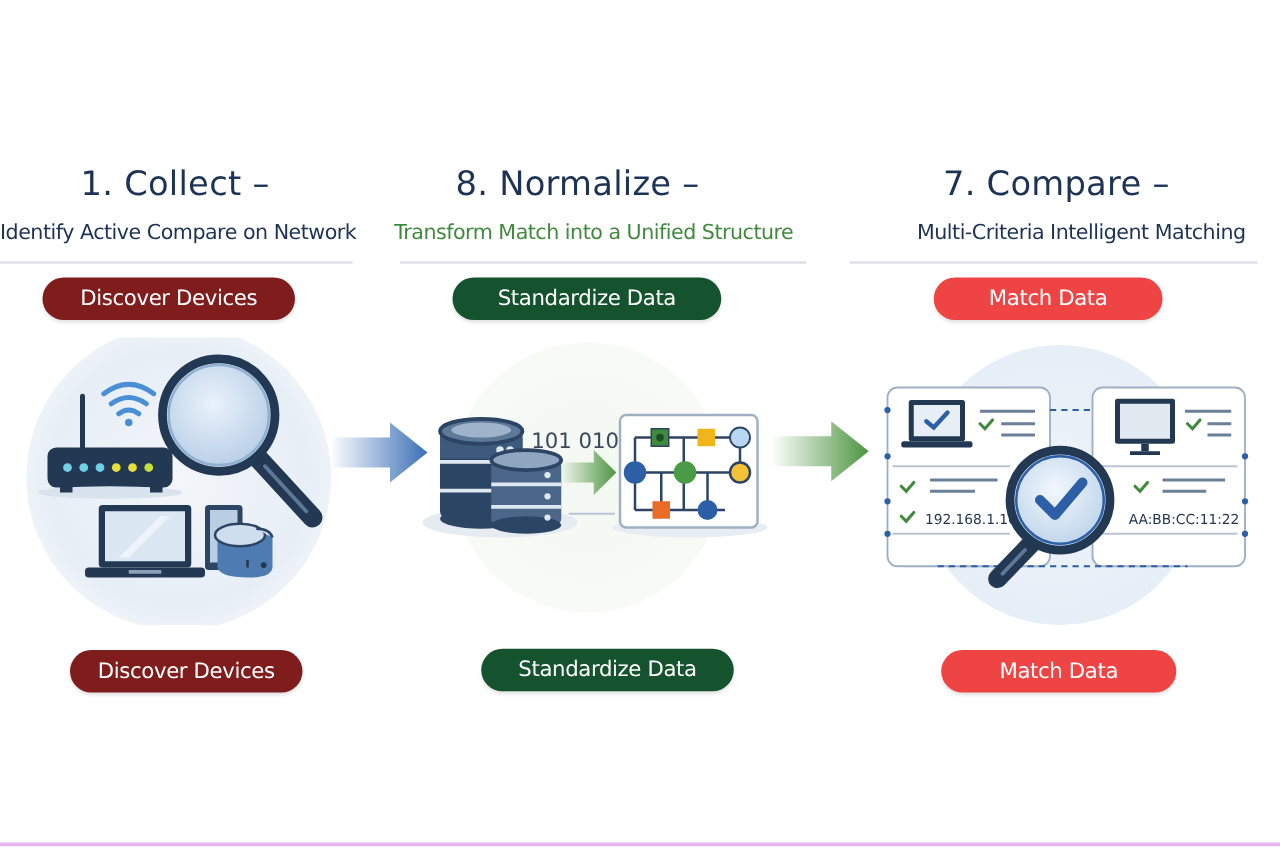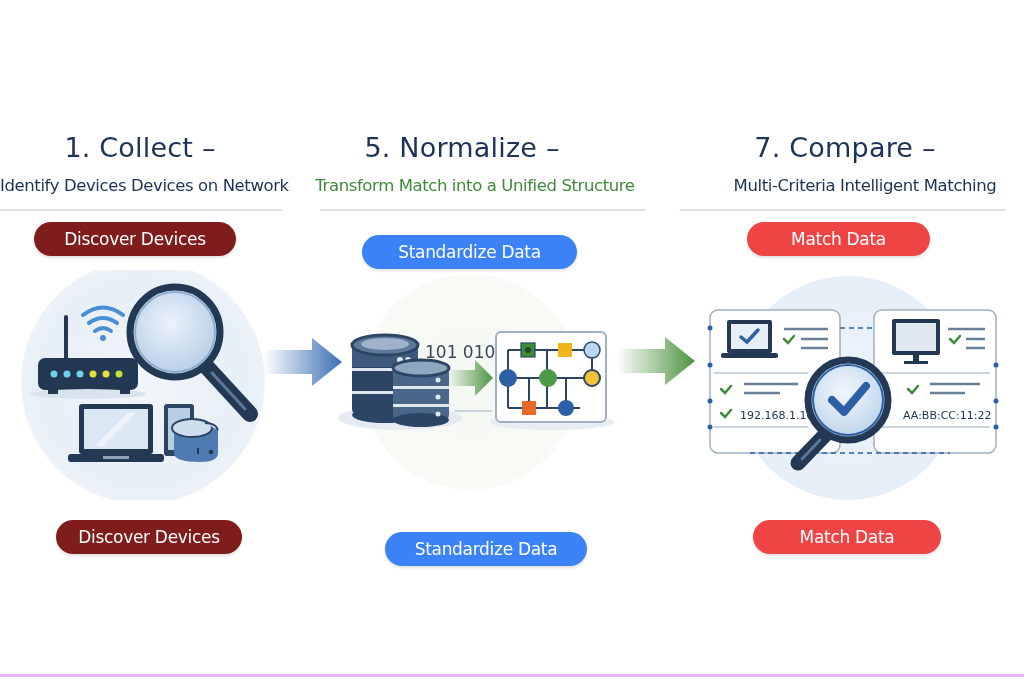--- a/index.html
+++ b/index.html
@@ -22,37 +22,37 @@
       position: absolute; top: 209px; height: 2px; background: #dde2ea;
     }
     .pill {
       position: absolute; height: 34px; border-radius: 17px; color: #fff;
       font-size: 17px; display: flex; align-items: center; justify-content: center;
       font-family: "DejaVu Sans", sans-serif; letter-spacing: -0.3px;
       box-shadow: 0 2px 3px rgba(0,0,0,0.12);
       cursor: pointer;
     }
     .pill.orange { background: #7f1d1d; }
-    .pill.green { background: #3b82f6; margin-top: 13px; }
+    .pill.green { background: #14532d; }
     .pill.blue { background: #ef4444; }
     .illus { position: absolute; }
     .bottom-line {
       position: absolute; left: 0; top: 674px; width: 1024px; height: 3px;
       background: #e6b4f2;
     }
   </style>
 </head>
 <body>
 
 <div class="step-title" style="left:-30px;">1. Collect –</div>
-<div class="step-sub" style="left:0px; width:280px;">Identify Devices Devices on Network</div>
+<div class="step-sub" style="left:0px; width:280px;">Identify Active Compare on Network</div>
 <div class="divider" style="left:0; width:282px;"></div>
 <div class="pill orange" style="left:34px; top:222px; width:202px;">Discover Devices</div>
 
-<div class="step-title" style="left:292px;">5. Normalize –</div>
+<div class="step-title" style="left:292px;">8. Normalize –</div>
 <div class="step-sub" style="left:300px; width:350px; color:#3f8a3c;">Transform Match into a Unified Structure</div>
 <div class="divider" style="left:320px; width:325px;"></div>
 <div class="pill green" style="left:362px; top:222px; width:215px;">Standardize Data</div>
 
 <div class="step-title" style="left:675px;">7. Compare –</div>
 <div class="step-sub" style="left:700px; width:330px;">Multi-Criteria Intelligent Matching</div>
 <div class="divider" style="left:680px; width:326px;"></div>
 <div class="pill blue" style="left:747px; top:222px; width:183px;">Match Data</div>
 
 <svg class="illus" style="left:0; top:270px;" width="340" height="230" viewBox="0 0 340 230">

